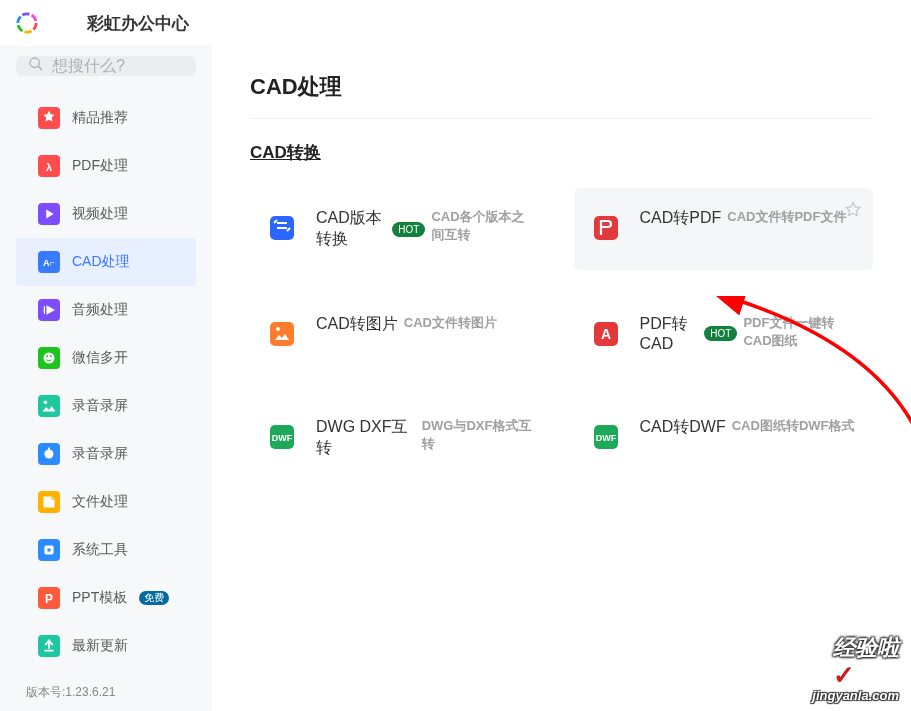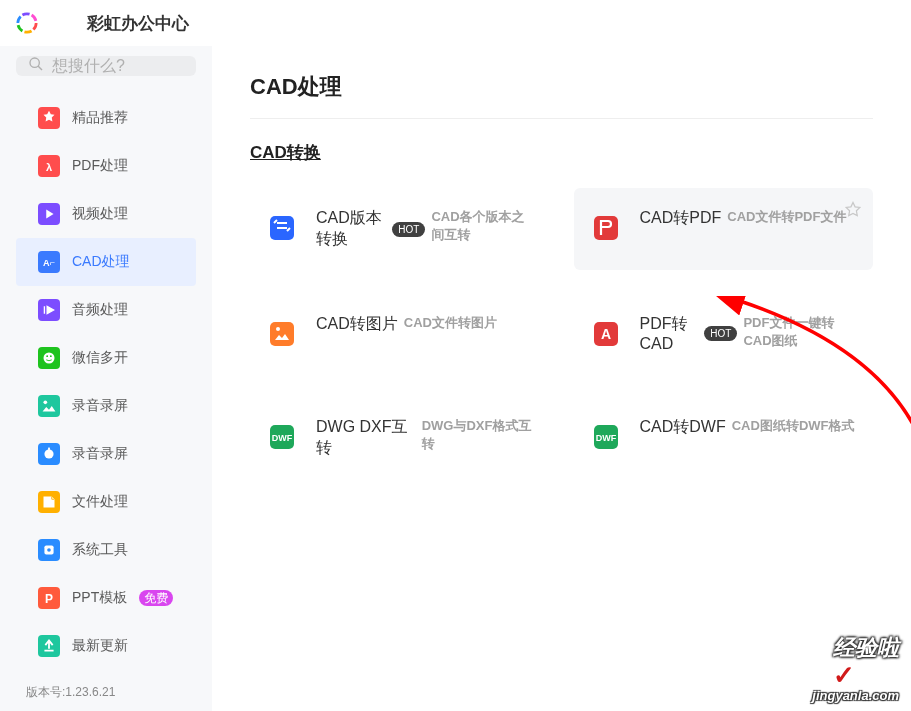--- a/index.html
+++ b/index.html
@@ -91,23 +91,23 @@
       flex-shrink: 0;
     }
     .nav-item .nav-label {
       font-size: 14px;
       color: #5a5a5a;
     }
     .nav-item.active .nav-label {
       color: #3a7afe;
     }
     .badge-free {
-      background: #d946ef;
+      background: #0369a1;
       color: #fff;
-      font-size: 12px;
+      font-size: 10px;
       padding: 1px 5px;
       border-radius: 8px;
       line-height: 1.2;
     }
     .version {
       margin-top: auto;
       padding: 14px 10px;
       font-size: 12px;
       color: #888;
     }
@@ -171,21 +171,21 @@
       font-size: 16px;
       font-weight: 500;
       color: #333;
     }
     .tool-desc {
       font-size: 13px;
       color: #a0a0a0;
       font-weight: bold;
     }
     .badge-hot {
-      background: #404040;
+      background: #15803d;
       color: #fff;
       font-size: 10px;
       padding: 1px 6px;
       border-radius: 8px;
       line-height: 1.3;
     }
     .star-icon {
       position: absolute;
       top: 12px;
       right: 10px;

